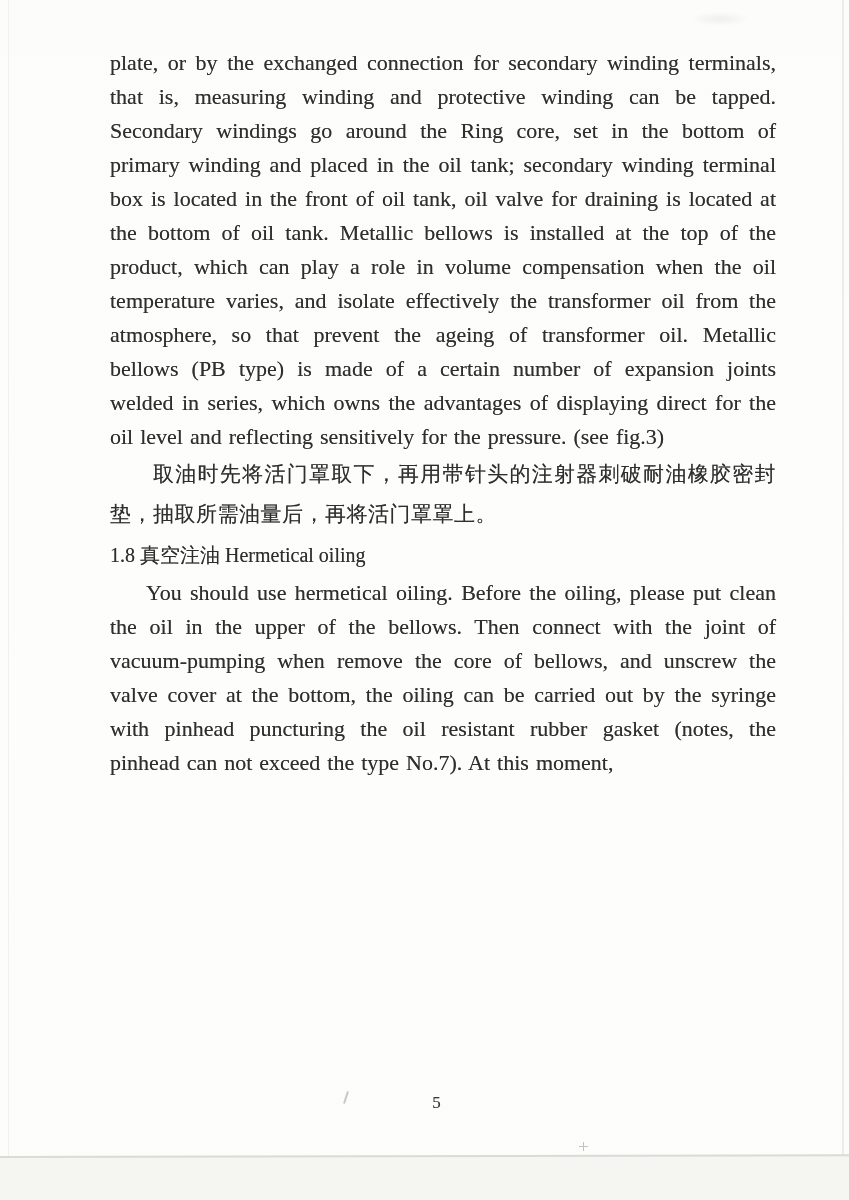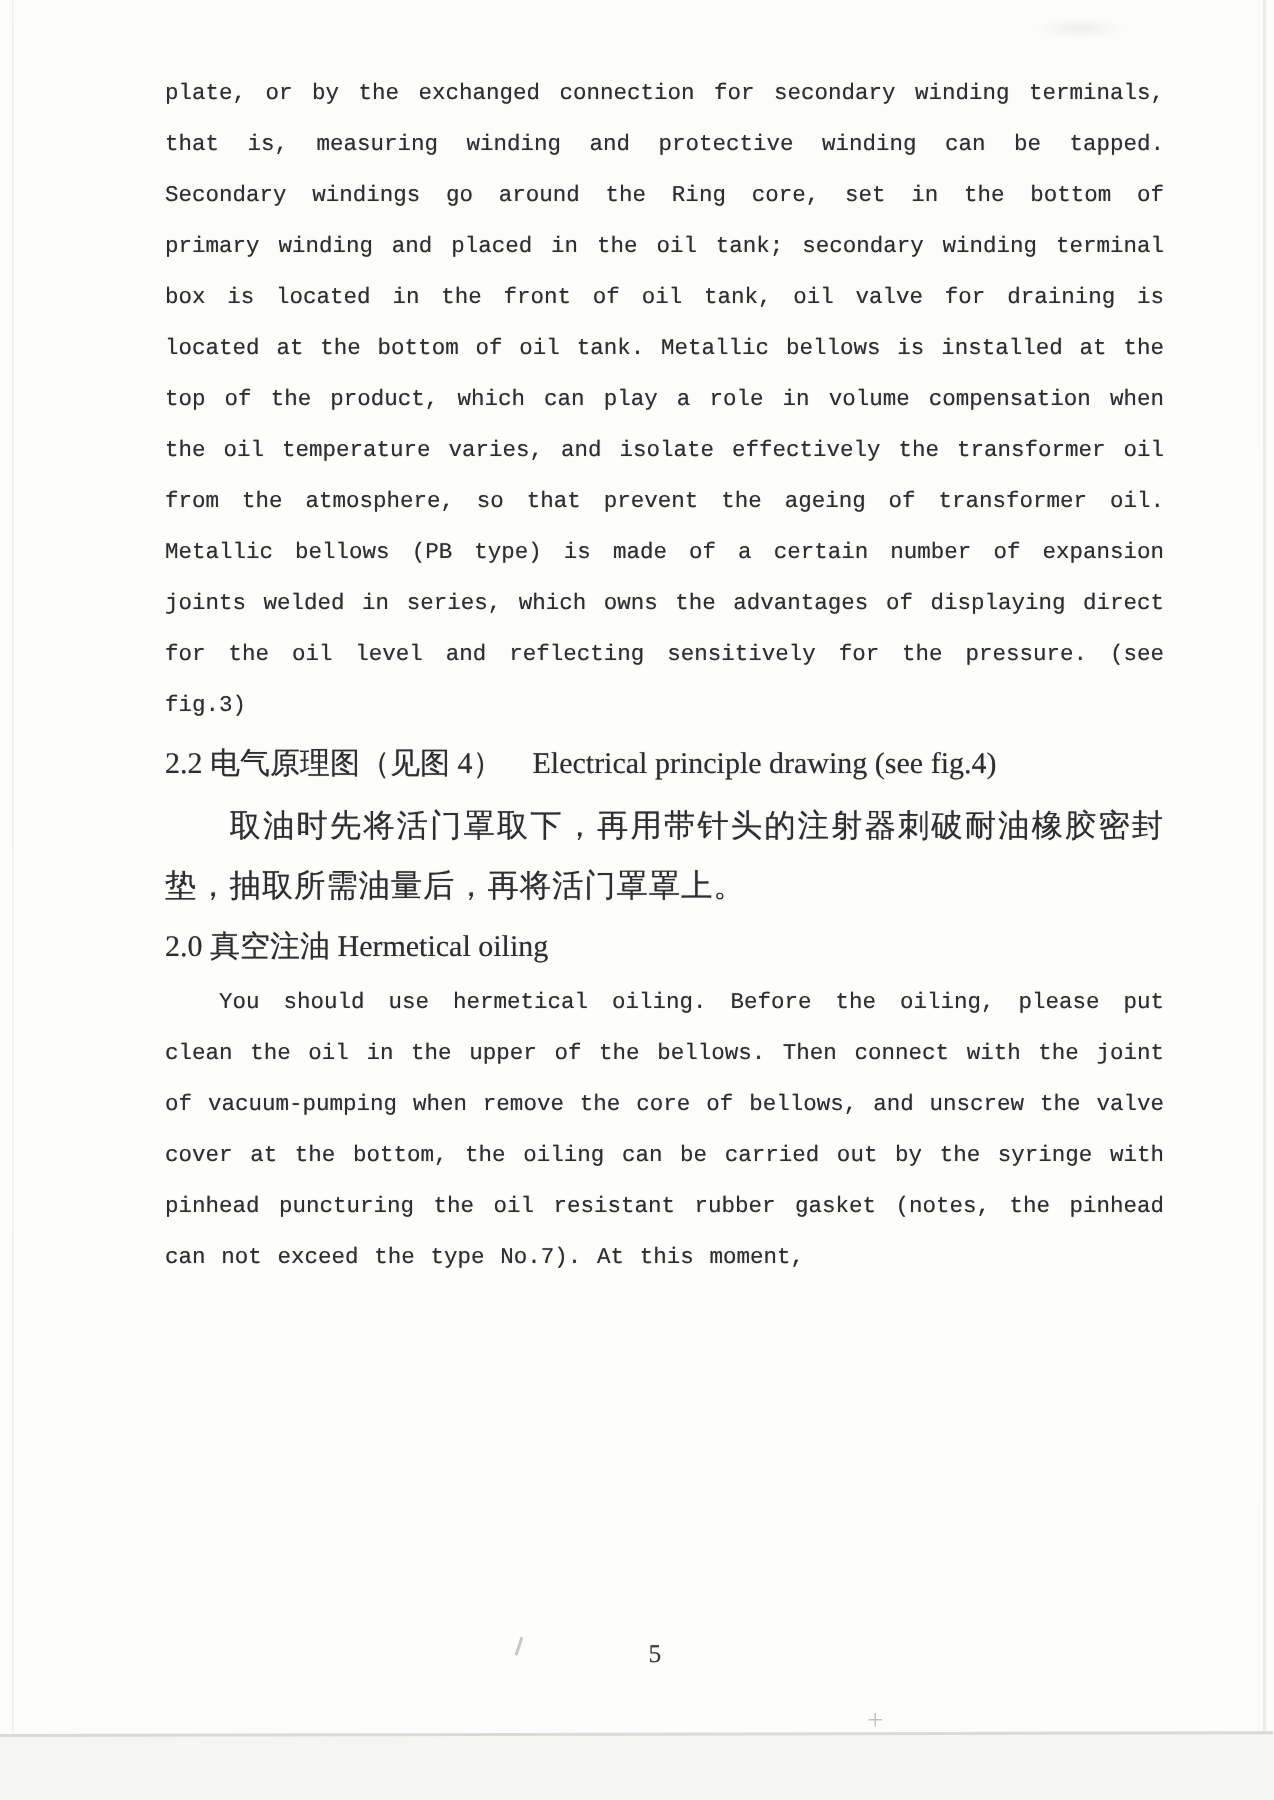--- a/index.html
+++ b/index.html
@@ -37,25 +37,24 @@
   .text-block {
     position: absolute;
     left: 110px;
     top: 46px;
     width: 666px;
     color: #2e2e2e;
     text-shadow: 0 0 0.6px rgba(46,46,46,0.55);
   }
   .text-block p { margin: 0; }
   .para-en {
-    font-size: 15px;
+    font-size: 22px;
     line-height: 34px;
     text-align: justify;
     word-spacing: 1.5px;
-    font-family: Liberation Mono, monospace;
   }
   .para-en.indent { text-indent: 36px; }
   .para-heading {
     font-size: 20px;
     line-height: 42px;
     text-align: left;
     white-space: nowrap;
   }
   .para-zh {
     font-size: 21px;
@@ -105,27 +104,26 @@
 
 <div class="canvas">
 
   <div class="edge-left"></div>
   <div class="edge-right"></div>
   <div class="smudge-topright"></div>
 
   <div class="text-block">
     <p class="para-en">plate, or by the exchanged connection for secondary winding terminals, that is, measuring winding and protective winding can be tapped. Secondary windings go around the Ring core, set in the bottom of primary winding and placed in the oil tank; secondary winding terminal box is located in the front of oil tank, oil valve for draining is located at the bottom of oil tank. Metallic bellows is installed at the top of the product, which can play a role in volume compensation when the oil temperature varies, and isolate effectively the transformer oil from the atmosphere, so that prevent the ageing of transformer oil. Metallic bellows (PB type) is made of a certain number of expansion joints welded in series, which owns the advantages of displaying direct for the oil level and reflecting sensitively for the pressure. (see fig.3)</p>
 
-    <p class="para-heading">2.2 电气原理图（见图 4）　Electrical principle drawing (see fig.4)</p>
 
 
     <p class="para-zh">取油时先将活门罩取下，再用带针头的注射器刺破耐油橡胶密封垫，抽取所需油量后，再将活门罩罩上。</p>
 
 
-    <p class="para-heading">2.0 真空注油 Hermetical oiling</p>
+    <p class="para-heading">1.8 真空注油 Hermetical oiling</p>
 
 
     <p class="para-en indent">You should use hermetical oiling. Before the oiling, please put clean the oil in the upper of the bellows. Then connect with the joint of vacuum-pumping when remove the core of bellows, and unscrew the valve cover at the bottom, the oiling can be carried out by the syringe with pinhead puncturing the oil resistant rubber gasket (notes, the pinhead can not exceed the type No.7). At this moment,</p>
   </div>
 
   <div class="mark-slash"></div>
 
   <div class="page-number">5</div>
 
   <div class="mark-plus"></div>

